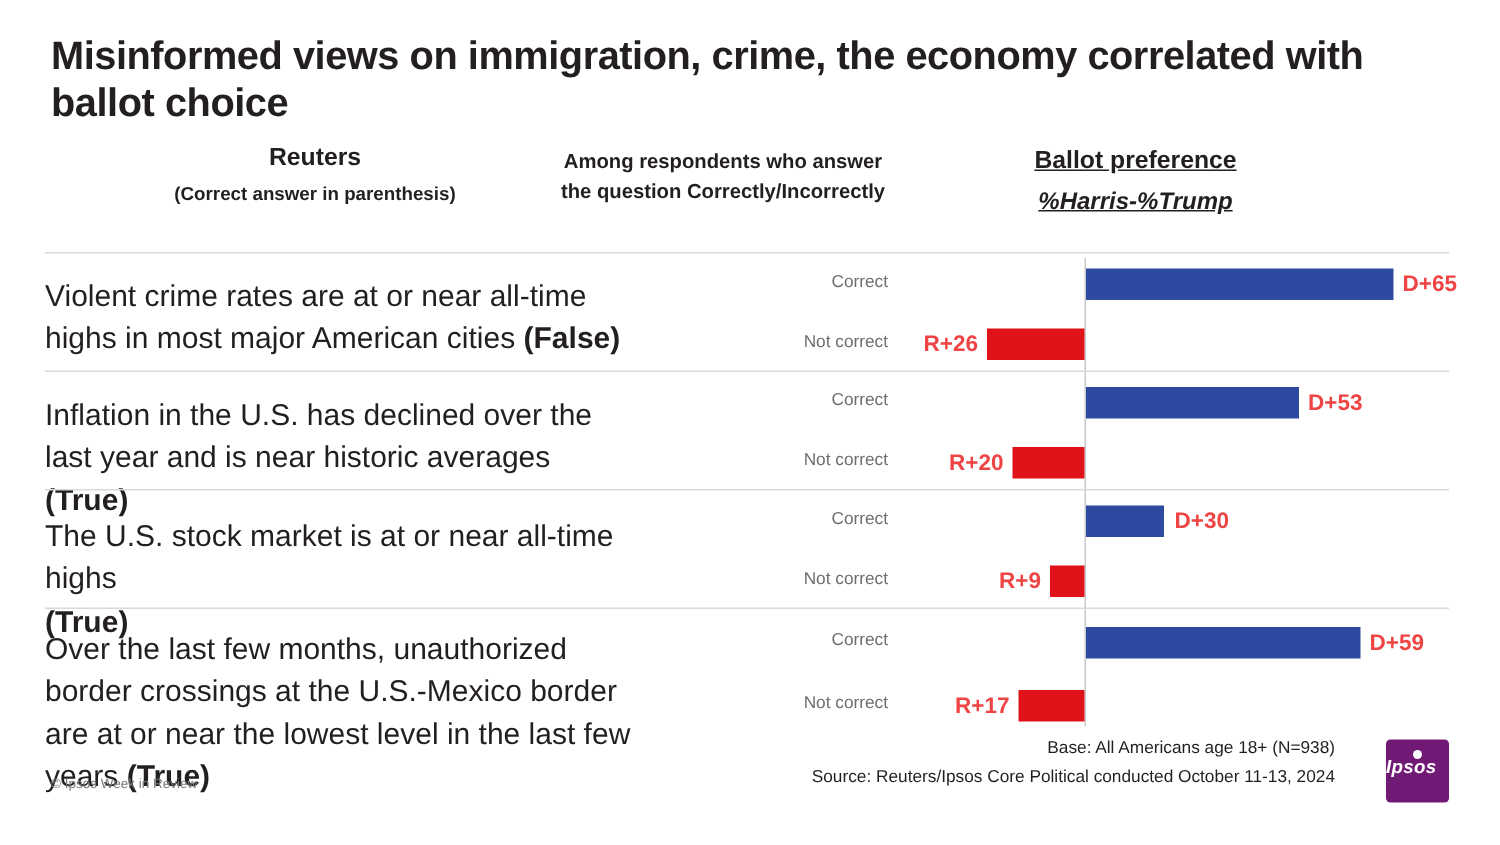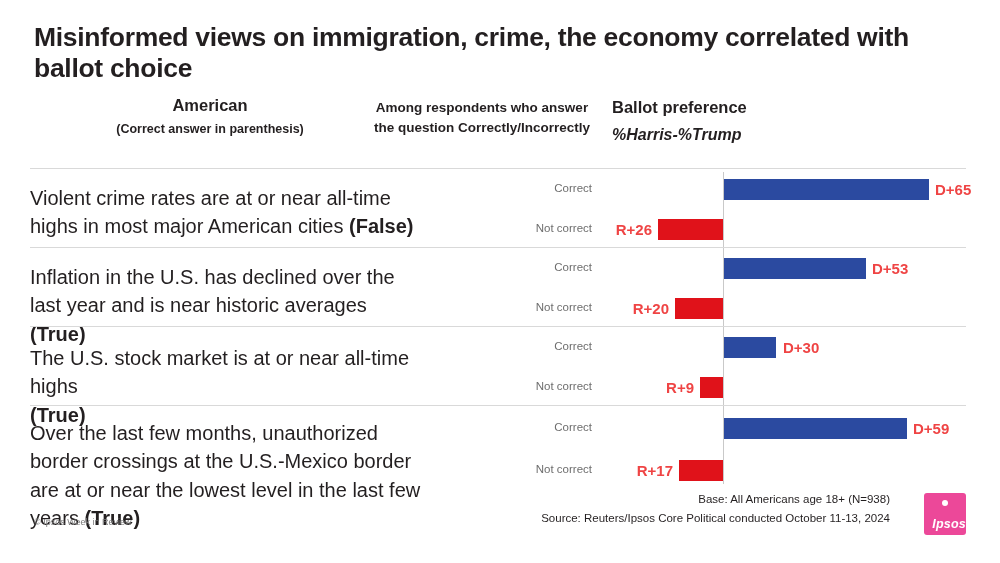--- a/index.html
+++ b/index.html
@@ -48,21 +48,22 @@
     font-size: 13.5px;
     font-weight: bold;
     line-height: 1.45;
   }
 
   .hdr-ballot {
     position: absolute;
     left: 612px;
     top: 98px;
     width: 290px;
-    text-align: left;
+    text-align: center;
+    text-decoration: underline;
   }
   .hdr-ballot .b1 { font-size: 16.5px; font-weight: bold; }
   .hdr-ballot .b2 { font-size: 16px; font-weight: bold; font-style: italic; margin-top: 9px; }
 
   
   .rows { position: absolute; left: 0; top: 168px; width: 1000px; }
   .row {
     position: relative;
     height: 79px;
   }
@@ -153,30 +154,30 @@
     bottom: 36px;
     font-size: 9px;
     color: #7a7a7a;
   }
   .logo {
     position: absolute;
     right: 34px;
     bottom: 28px;
     width: 42px;
     height: 42px;
-    background: #ec4899;
+    background: #701a75;
     border-radius: 3px;
     color: #ffffff;
     font-size: 12.5px;
     font-weight: bold;
     font-style: italic;
     display: flex;
     align-items: flex-end;
-    justify-content: flex-end;
-    padding-bottom: 4px;
+    justify-content: flex-start;
+    padding-bottom: 17px;
     letter-spacing: 0.2px;
   }
   .logo .dot {
     position: absolute;
     top: 7px;
     left: 50%;
     transform: translateX(-50%);
     width: 6px;
     height: 6px;
     background: #ffffff;
@@ -184,21 +185,21 @@
   }
 </style>
 </head>
 <body>
 
 <div class="page">
 
   <div class="title">Misinformed views on immigration, crime, the economy correlated with ballot choice</div>
 
   <div class="hdr-question">
-    <div class="h1">American</div>
+    <div class="h1">Reuters</div>
     <div class="h2">(Correct answer in parenthesis)</div>
   </div>
 
   <div class="hdr-among">Among respondents who answer the question Correctly/Incorrectly</div>
 
   <div class="hdr-ballot">
     <div class="b1">Ballot preference</div>
     <div class="b2">%Harris-%Trump</div>
   </div>
 

